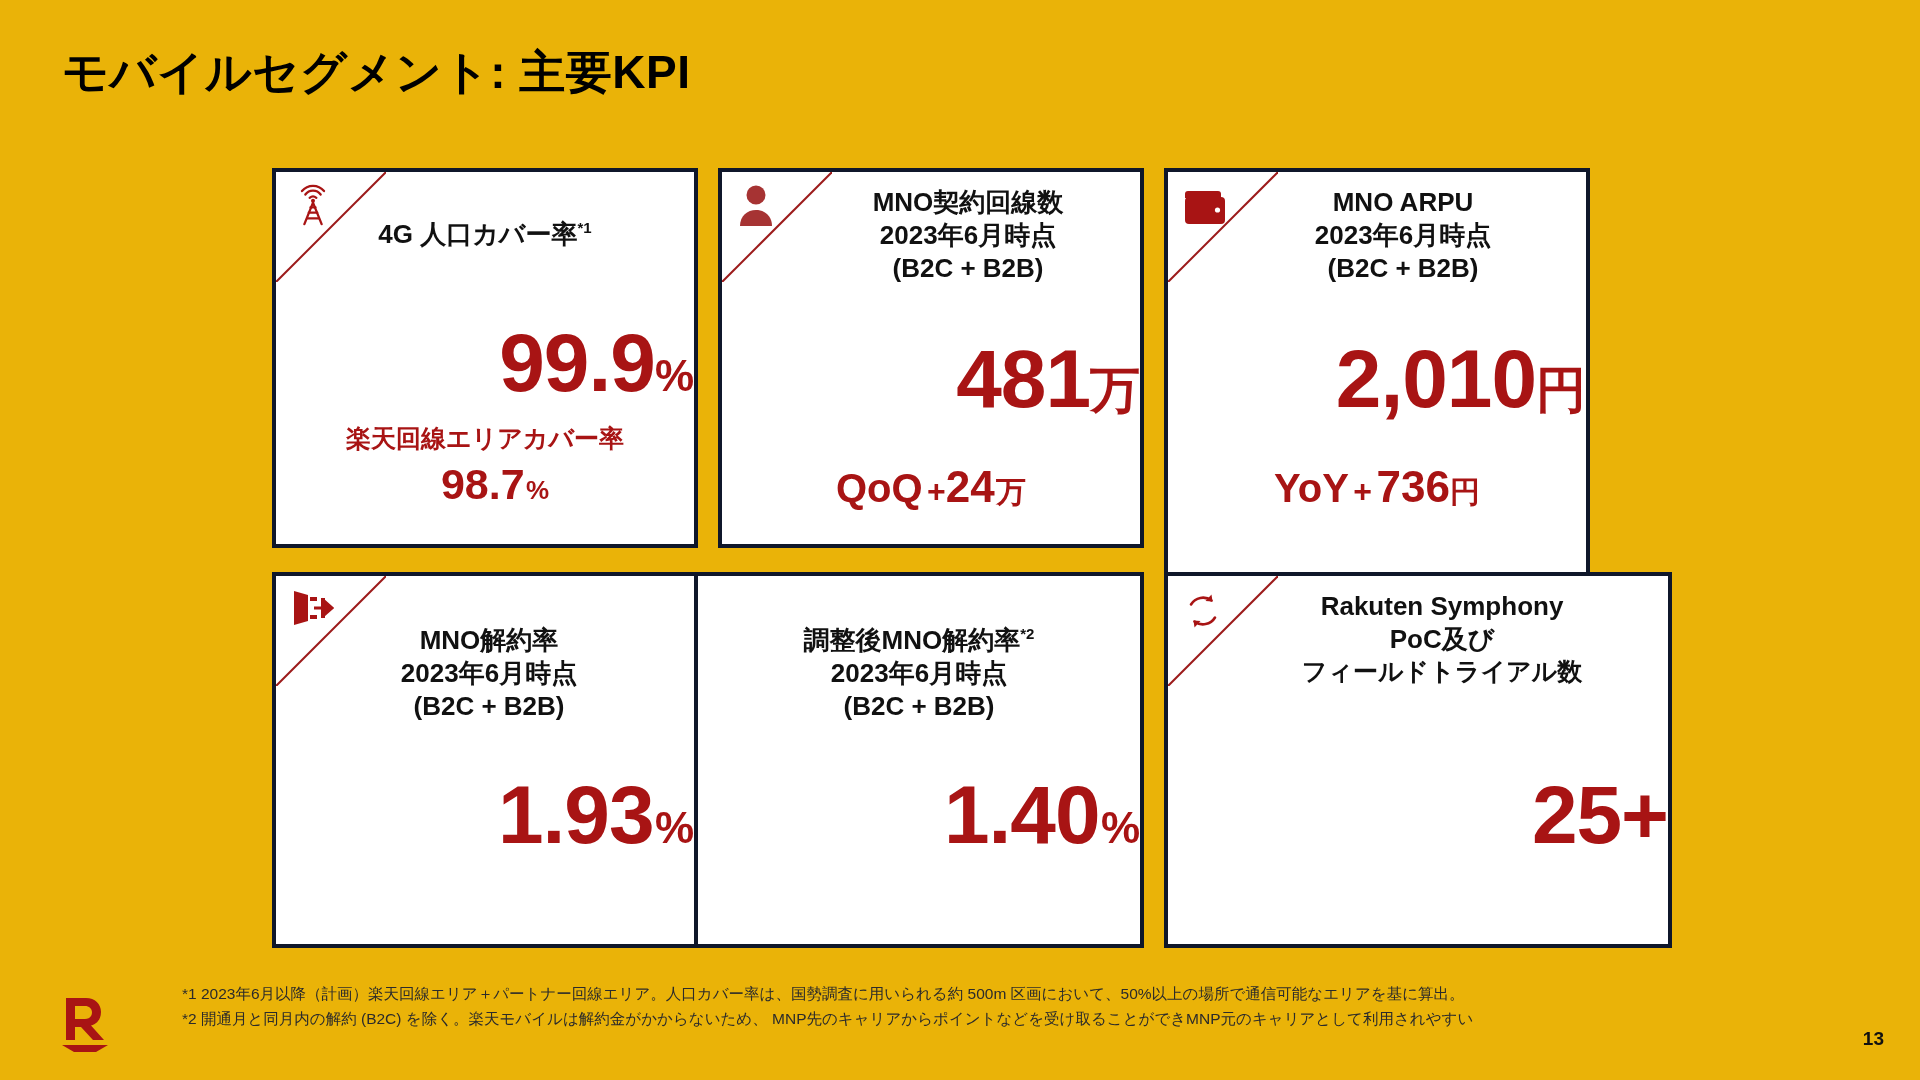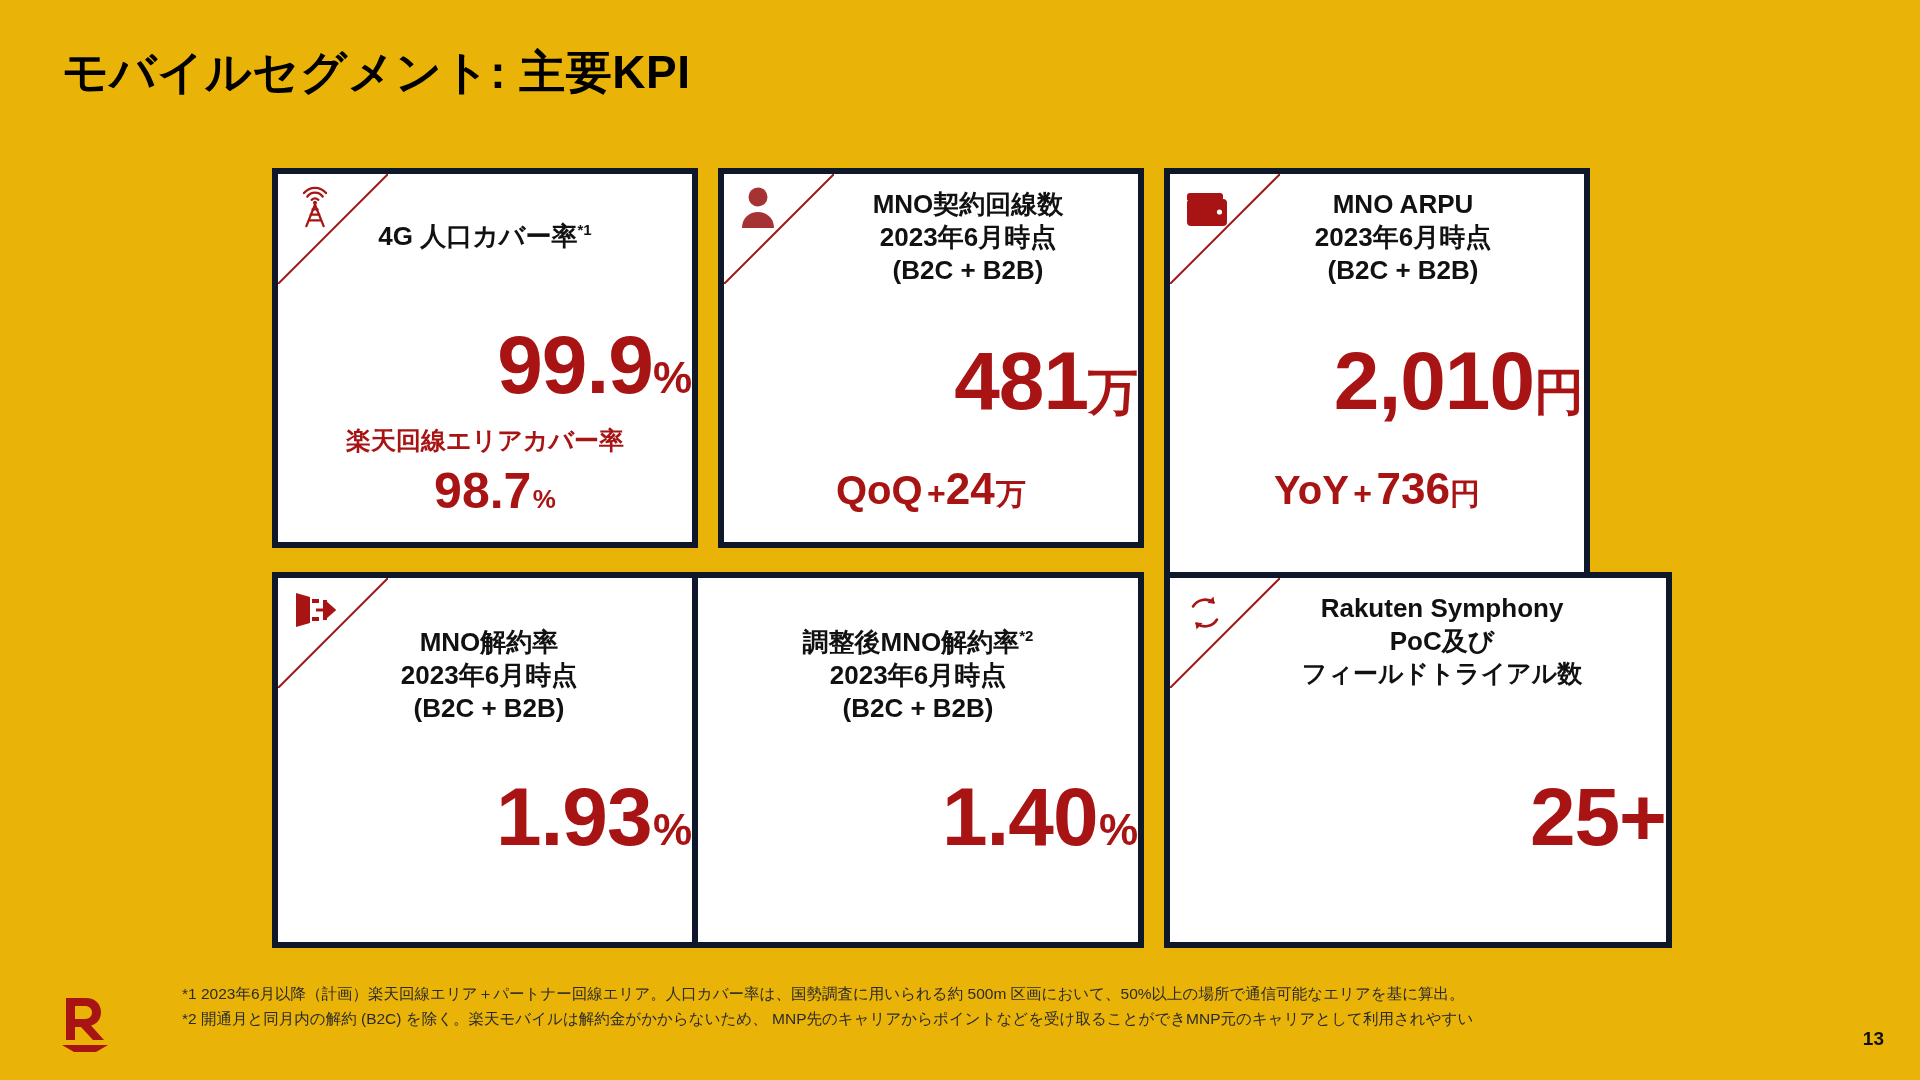--- a/index.html
+++ b/index.html
@@ -18,21 +18,21 @@
   }
 
   
   .grid {
     position:absolute; left:272px; top:168px;
     width:1378px; height:780px;
   }
 
   .card {
     position:absolute;
-    border:6px solid #0f172a;
+    border:4px solid #0f172a;
     background:#fff;
     overflow:hidden;
   }
   
   .card.noborder-left { border-left:none; }
 
   
   .corner-diag {
     position:absolute; left:0; top:0;
     width:110px; height:110px;
@@ -72,21 +72,21 @@
     position:absolute; left:0; right:0;
     text-align:center;
     color:#a81414; font-weight:700;
     font-size:25px;
   }
   .sub-value {
     position:absolute; left:0; right:0;
     text-align:center; color:#a81414; font-weight:700;
     white-space:nowrap;
   }
-  .sub-value .n { font-size:50px;margin-left:20px; }
+  .sub-value .n { font-size:43px;margin-left:20px; }
   .sub-value .u { font-size:26px; }
 
   .delta {
     position:absolute; left:0; right:0;
     text-align:center; color:#a81414; font-weight:700;
     white-space:nowrap;
   }
   .delta .lab { font-size:40px; }
   .delta .plus { font-size:32px; }
   .delta .n { font-size:44px; }

